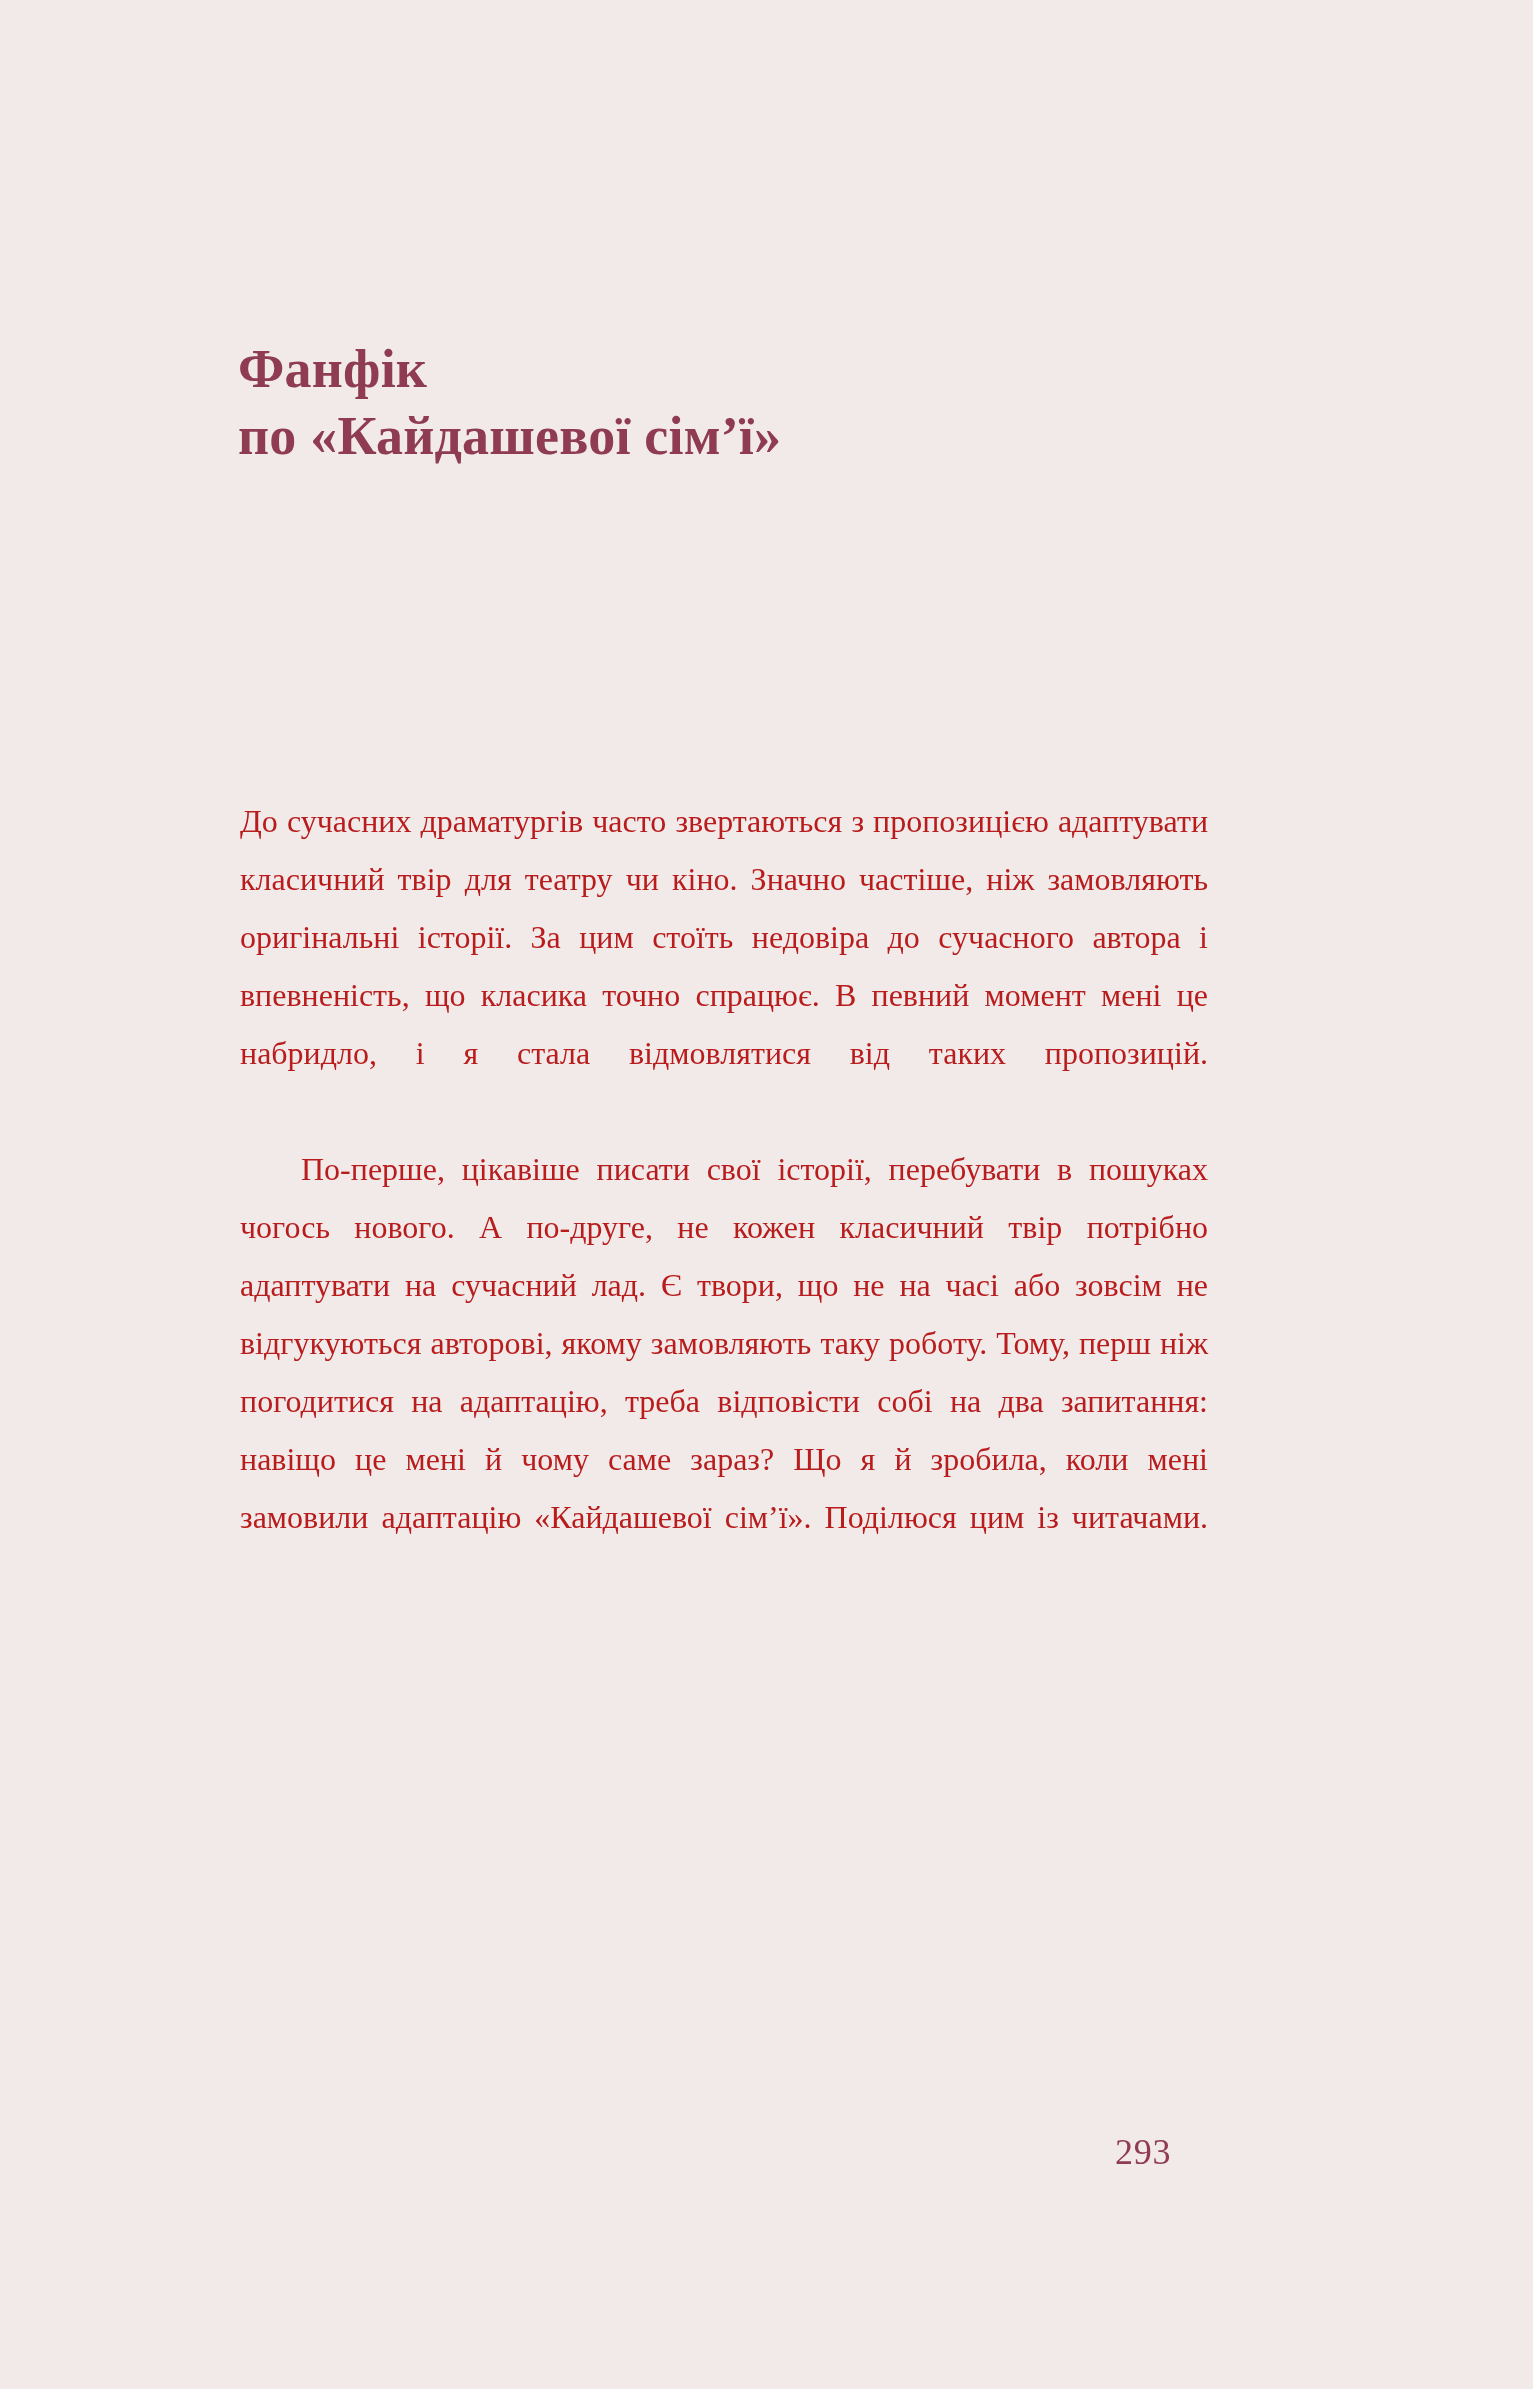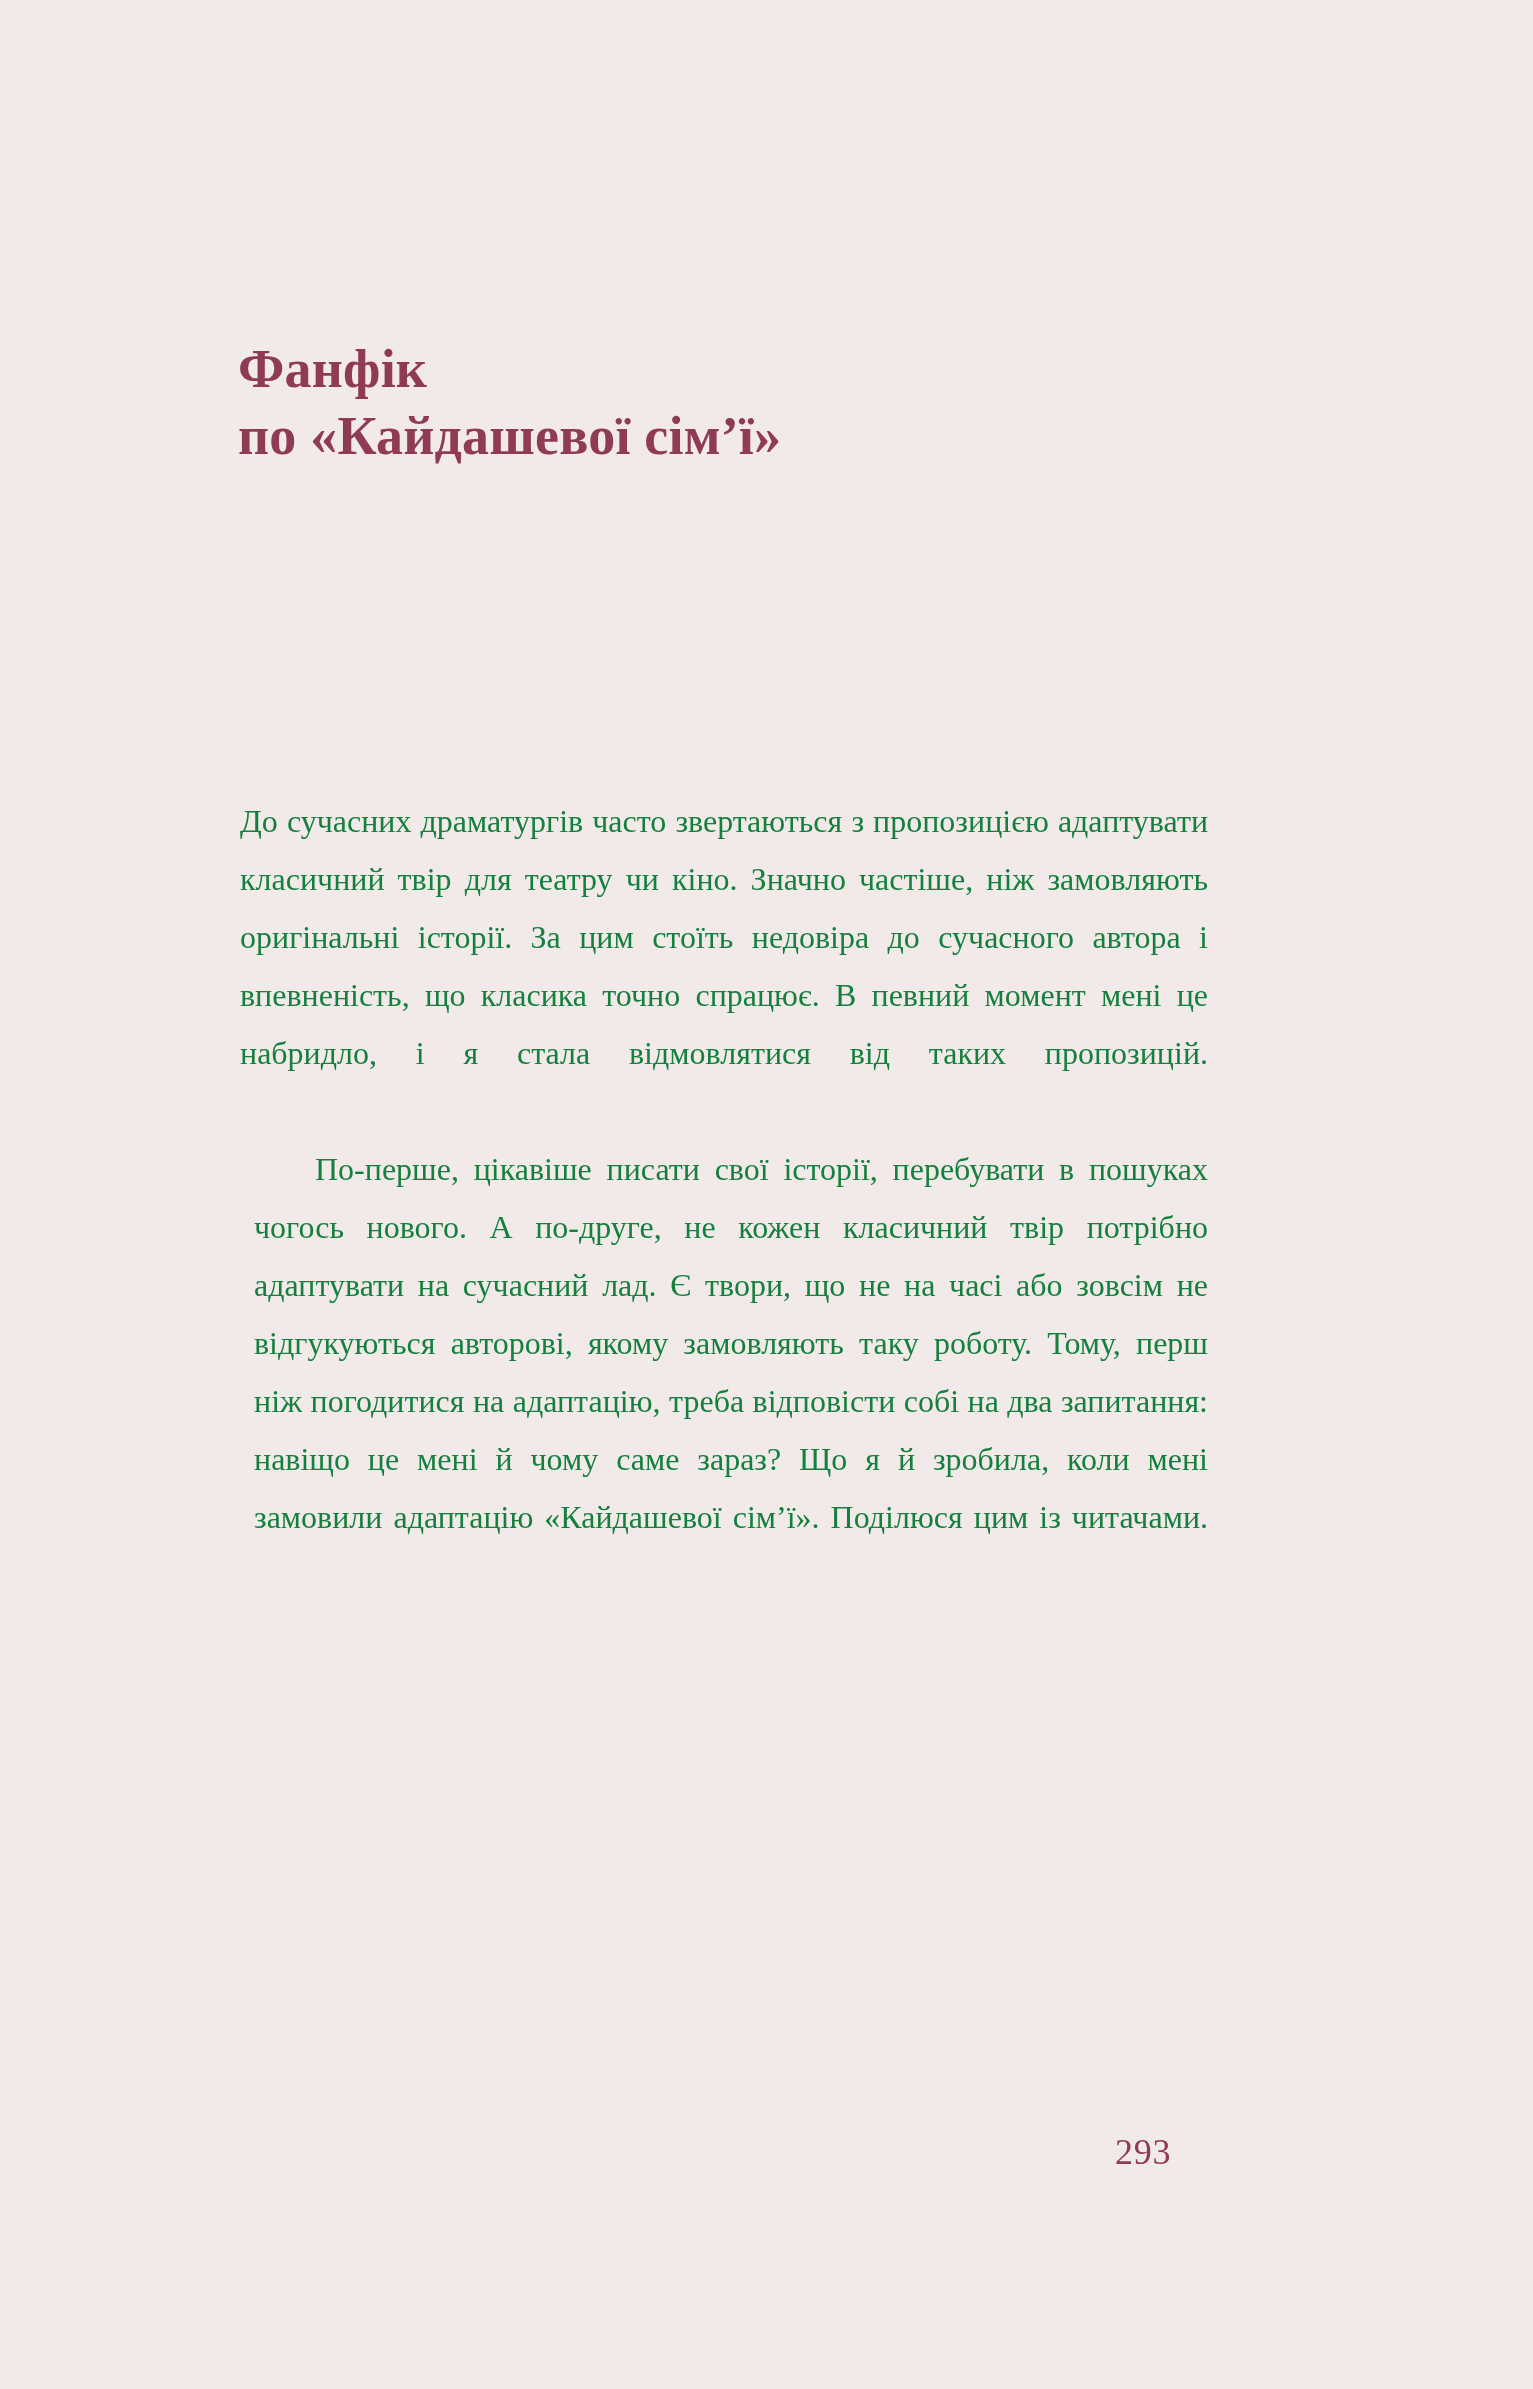--- a/index.html
+++ b/index.html
@@ -40,35 +40,34 @@
     display: block;
     white-space: nowrap;
   }
 
   
   .body-text {
     position: absolute;
     left: 240px;
     top: 792px;
     width: 968px;
-    color: #15803d;
+    color: #b91c1c;
     font-family: "Liberation Serif", "DejaVu Serif", serif;
     font-size: 32px;
     line-height: 58px;
     text-align: justify;
     text-justify: inter-word;
     hyphens: manual;
   }
   .body-text p {
     margin: 0;
     text-indent: 0;
   }
   .body-text p.indented {
     text-indent: 61px;
-    margin-left: 14px;
   }
   
   .body-text p::after {
     content: "";
     display: inline-block;
     width: 100%;
   }
   .body-text p.no-stretch::after {
     content: none;
   }

